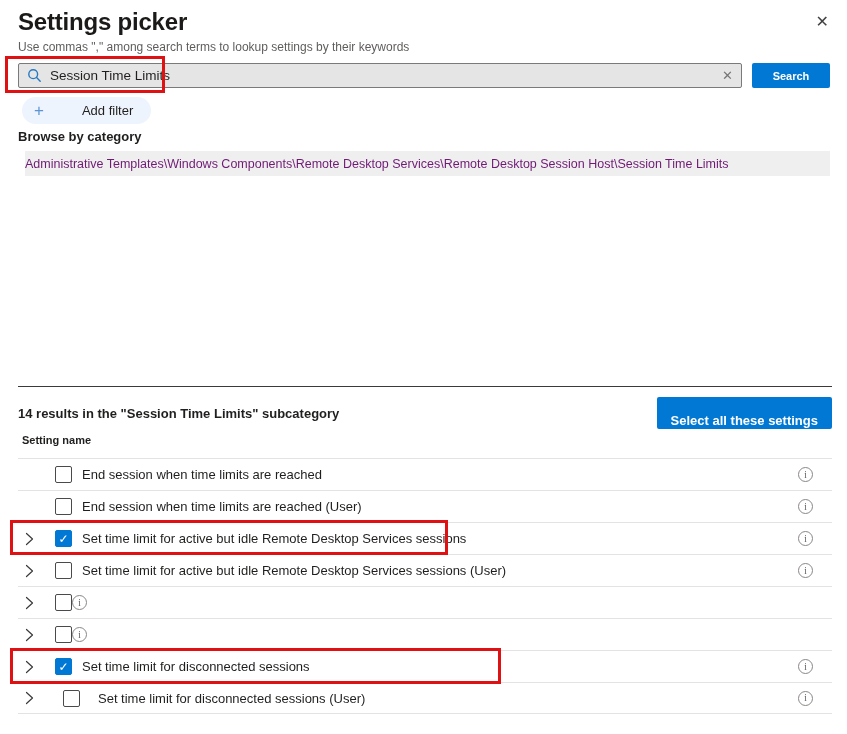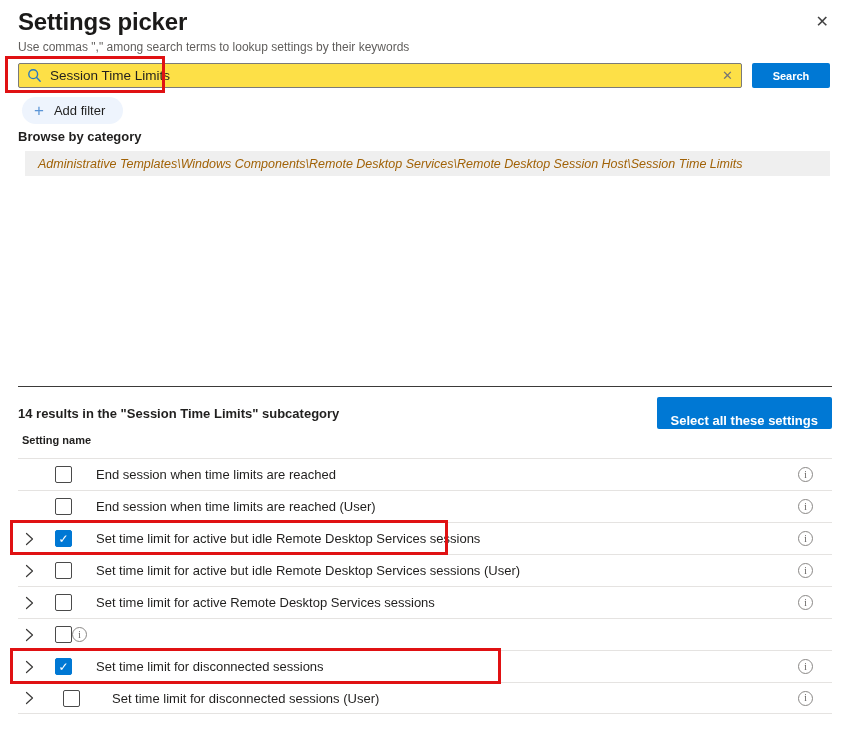--- a/index.html
+++ b/index.html
@@ -30,21 +30,21 @@
   }
 
   
   .search-row {
     position: absolute; top: 63px; left: 18px; width: 812px; height: 25px;
     display: flex; gap: 10px;
   }
   .search-box {
     flex: 1; height: 25px;
     border: 1px solid #7a7a7a; border-radius: 2px;
-    background: #fde047;
+    background: #e5e5e5;
     display: flex; align-items: center;
     padding: 0 8px;
   }
   .search-glyph { display: inline-flex; width: 15px; height: 15px; flex: 0 0 auto; }
   .search-value { margin-left: 8px; font-size: 13.5px; color: #201f1e; flex: 1; }
   .clear-btn { color: #757575; font-size: 13px; cursor: pointer; flex: 0 0 auto; font-weight: 400; }
   .search-btn {
     width: 78px; height: 25px; flex: 0 0 auto;
     background: #0078d4; color: #fff; border: none; border-radius: 2px;
     font-family: "Liberation Sans", sans-serif;
@@ -53,35 +53,33 @@
 
   
   .add-filter {
     position: absolute; top: 97px; left: 22px;
     height: 27px; padding: 0 18px 0 12px;
     background: #eef4fd; border-radius: 14px;
     display: inline-flex; align-items: center; gap: 10px;
     cursor: pointer;
   }
   .plus-icon { color: #5a94d6; font-size: 17px; font-weight: 400; line-height: 17px; }
-  .add-filter-label { font-size: 13px; color: #201f1e; }
+  .add-filter-label { font-size: 13px; color: #201f1e; margin-left: 28px; }
 
   
   .browse-label {
     position: absolute; top: 129px; left: 18px;
     font-size: 13px; font-weight: 700; color: #201f1e;
   }
   .category-bar {
     position: absolute; top: 151px; left: 25px; width: 805px; height: 25px;
     background: #efefef;
     display: flex; align-items: center;
-    padding-left: 13px;
-    font-size: 12.5px; color: #a16207;
+    font-size: 12.5px; color: #701a75;
     cursor: pointer;
-    font-style: italic;
   }
 
   
   .divider-strong {
     position: absolute; top: 386px; left: 18px; width: 814px; height: 0;
     border-top: 1.5px solid #3b3a39;
   }
 
   
   .results-header {
@@ -123,21 +121,21 @@
     margin-left: 19px;
     border: 1px solid #4a4a4a; border-radius: 2px;
     background: #fff; cursor: pointer;
     display: inline-flex; align-items: center; justify-content: center;
     font-size: 12px; line-height: 12px; color: transparent;
   }
   .checkbox.checked {
     background: #0078d4; border-color: #0078d4; color: #ffffff;
   }
   .row-label {
-    margin-left: 24px; flex: 1;
+    margin-left: 10px; flex: 1;
     font-size: 13px; color: #201f1e;
     white-space: nowrap; overflow: hidden; text-overflow: ellipsis;
   }
   .info-icon {
     width: 15px; height: 15px; flex: 0 0 auto;
     margin-right: 19px;
     border: 1px solid #8a8886; border-radius: 50%;
     display: inline-flex; align-items: center; justify-content: center;
     font-size: 9.5px; color: #605e5c; cursor: pointer;
     font-family: "Liberation Serif", serif;
@@ -233,21 +231,20 @@
     <span class="row-label">Set time limit for active but idle Remote Desktop Services sessions (User)</span>
     <span class="info-icon">i</span>
   </div>
       <div class="row">
     <span class="chevron-slot">
       <svg width="9" height="14" viewBox="0 0 9 14">
         <polyline points="1.5,1.5 7.5,7 1.5,12.5" fill="none" stroke="#3b3a39" stroke-width="1.2" stroke-linecap="round" stroke-linejoin="round"></polyline>
       </svg>
     </span>
     <span class="checkbox"></span>
-    <span class="row-label">Set time limit for active Remote Desktop Services sessions</span>
     <span class="info-icon">i</span>
   </div>
       <div class="row">
     <span class="chevron-slot">
       <svg width="9" height="14" viewBox="0 0 9 14">
         <polyline points="1.5,1.5 7.5,7 1.5,12.5" fill="none" stroke="#3b3a39" stroke-width="1.2" stroke-linecap="round" stroke-linejoin="round"></polyline>
       </svg>
     </span>
     <span class="checkbox"></span>
     <span class="info-icon">i</span>

